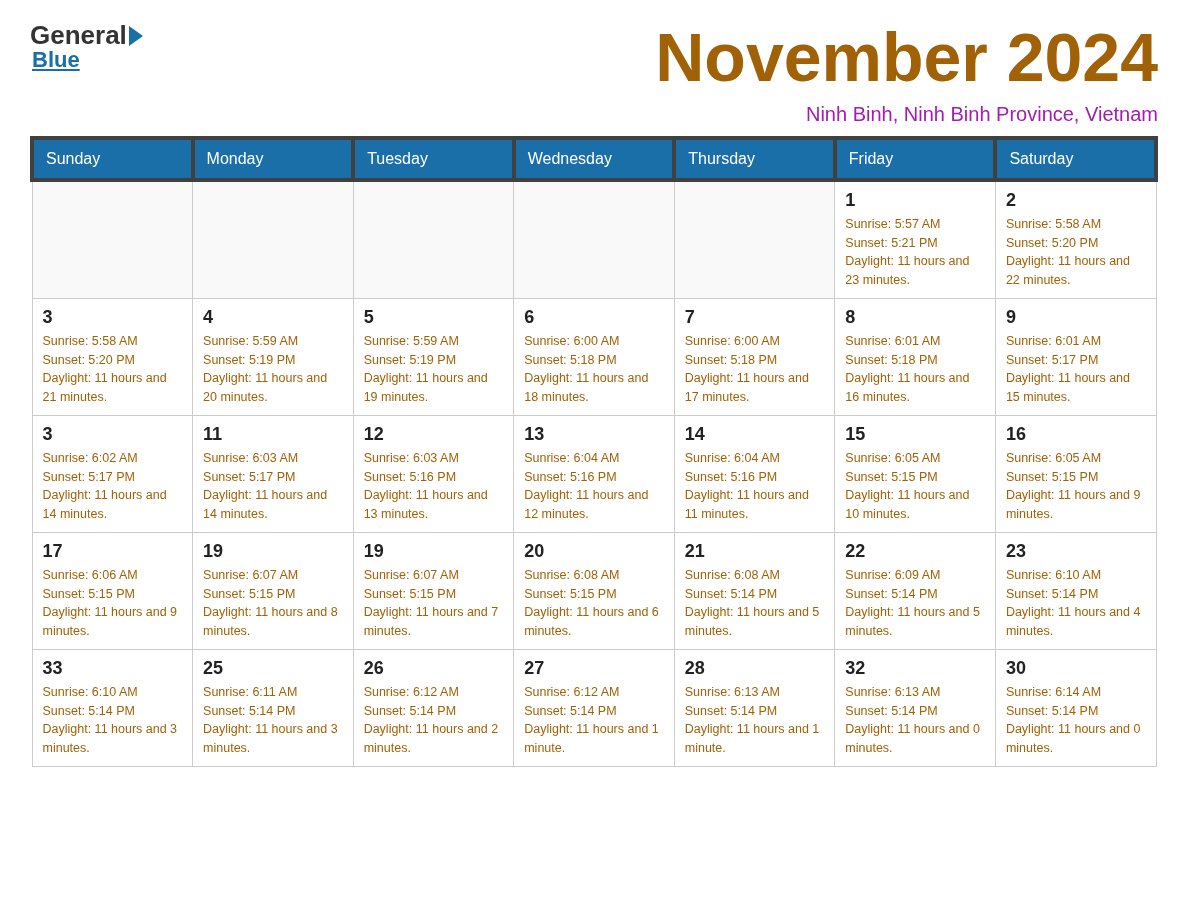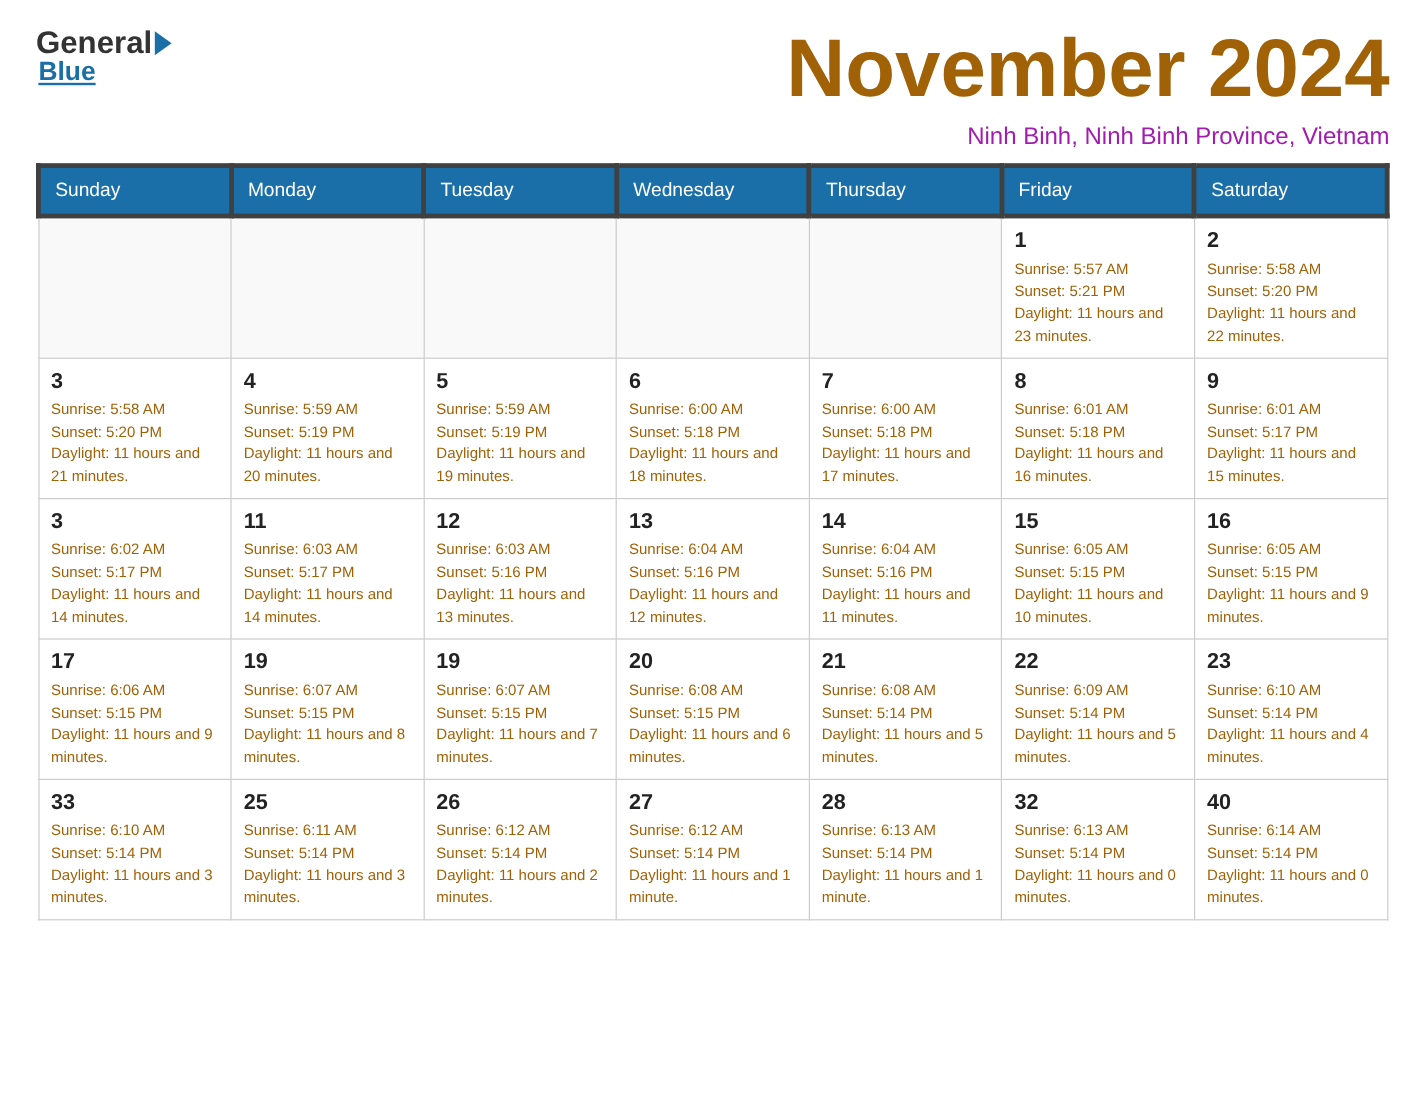--- a/index.html
+++ b/index.html
@@ -256,18 +256,18 @@
         </td>
         <td>
           <span class="day-number">28</span>
           <div class="day-info">Sunrise: 6:13 AM<br>Sunset: 5:14 PM<br>Daylight: 11 hours and 1 minute.</div>
         </td>
         <td>
           <span class="day-number">32</span>
           <div class="day-info">Sunrise: 6:13 AM<br>Sunset: 5:14 PM<br>Daylight: 11 hours and 0 minutes.</div>
         </td>
         <td>
-          <span class="day-number">40</span>
+          <span class="day-number">30</span>
           <div class="day-info">Sunrise: 6:14 AM<br>Sunset: 5:14 PM<br>Daylight: 11 hours and 0 minutes.</div>
         </td>
       </tr>
     </tbody>
 </table>
 
 </body></html>

